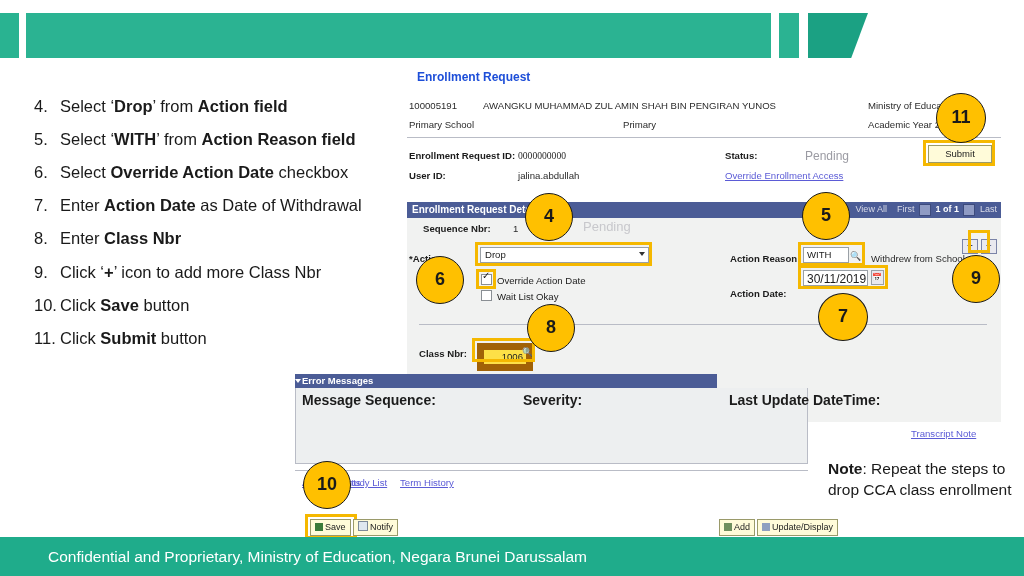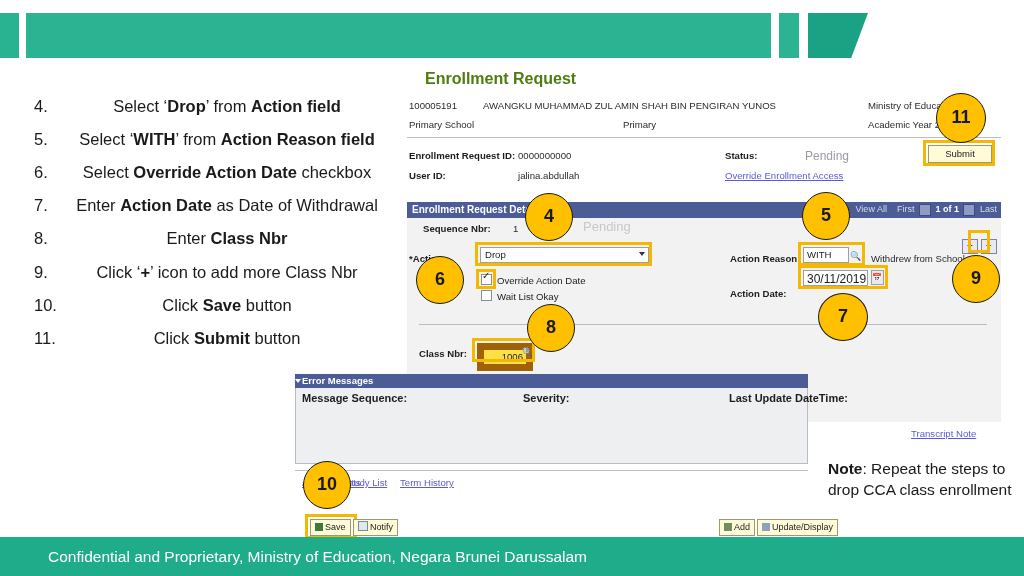--- a/index.html
+++ b/index.html
@@ -20,54 +20,54 @@
     white-space:nowrap;font-weight:400;
   }
   .deco-bar1{position:absolute;left:779px;top:13px;width:20px;height:45px;background:#2BB392;}
   .deco-tri{position:absolute;left:808px;top:13px;width:60px;height:45px;background:#1BA183;
             clip-path:polygon(0 0,100% 0,72% 100%,0 100%);}
 
   
   .steps{position:absolute;left:24px;top:96px;width:370px;}
   .step{display:flex;margin-bottom:12px;font-size:16.5px;color:#1a1a1a;line-height:1.28;}
   .step .num{width:36px;flex:0 0 36px;text-align:left;padding-left:10px;box-sizing:border-box;}
-  .step .txt{flex:1;text-align:center;}
+  .step .txt{flex:1;}
   .step b{font-weight:bold;}
 
   
   .note{position:absolute;left:828px;top:458px;width:190px;font-size:15.5px;
         line-height:1.38;color:#1a1a1a;}
   .note b{font-weight:bold;}
 
   
   .footer{position:absolute;left:0;top:537px;width:1024px;height:39px;background:#1FAC8B;}
   .footer-text{position:absolute;left:48px;top:548px;font-size:15.5px;color:#ffffff;white-space:nowrap;}
 
   
   .shot{position:absolute;left:405px;top:62px;width:600px;height:472px;background:#ffffff;
         font-family:"Liberation Sans", sans-serif;color:#1c1c1c;}
 
-  .ps-title{position:absolute;left:20px;top:8px;font-size:16px;font-weight:bold;color:#4d7c0f;}
+  .ps-title{position:absolute;left:12px;top:8px;font-size:12px;font-weight:bold;color:#1d4ed8;}
 
   .hdr-row{position:absolute;font-size:9.6px;color:#2b2b2b;white-space:nowrap;}
   .hdr-id{left:4px;top:38px;}
   .hdr-name{left:78px;top:38px;}
   .hdr-moe{left:463px;top:38px;}
   .hdr-school{left:4px;top:57px;}
   .hdr-level{left:218px;top:57px;}
   .hdr-year{left:463px;top:57px;}
 
   .hr1{position:absolute;left:2px;top:75px;width:594px;height:1px;background:#b9bcc6;}
 
   .lbl{position:absolute;font-size:9.6px;font-weight:bold;color:#1c1c1c;white-space:nowrap;}
   .val{position:absolute;font-size:9.6px;color:#2b2b2b;white-space:nowrap;}
   .lnk{position:absolute;font-size:9.6px;color:#5b5bd6;text-decoration:underline;white-space:nowrap;cursor:pointer;}
 
   .l-reqid{left:4px;top:88px;}
-  .v-reqid{left:113px;top:88px;}
+  .v-reqid{left:113px;top:88px;font-family:Liberation Serif, serif;}
   .l-userid{left:4px;top:108px;}
   .v-userid{left:113px;top:108px;}
   .l-status{left:320px;top:88px;}
   .v-status{left:400px;top:87px;font-size:12px;color:#9b9ba3;}
   .lnk-opaccess{left:320px;top:108px;}
 
   .btn-submit{position:absolute;left:523px;top:83px;width:62px;height:16px;
      background:#fffbd9;border:1px solid #9a9a6a;font-size:9.5px;text-align:center;
      line-height:16px;color:#1c1c1c;cursor:pointer;}
   .hl-submit{position:absolute;left:518px;top:78px;width:72px;height:26px;
@@ -137,27 +137,27 @@
   .hl-adate{position:absolute;left:393px;top:203px;width:90px;height:24px;
      border:3px solid #F5B800;box-sizing:border-box;}
 
   .plusminus{position:absolute;right:8px;top:173px;}
   .pmbtn{display:inline-block;width:14px;height:13px;background:#e9e9ef;border:1px solid #7b84a8;
      font-size:10px;line-height:12px;text-align:center;color:#2a3a6b;margin-left:3px;cursor:pointer;}
   .hl-plus{position:absolute;left:563px;top:168px;width:22px;height:23px;
      border:3px solid #F5B800;box-sizing:border-box;}
 
   
-  .err-hdr{position:absolute;left:-110px;top:312px;width:513px;height:14px;background:#4B5C96;}
+  .err-hdr{position:absolute;left:-110px;top:312px;width:422px;height:14px;background:#4B5C96;}
   .err-hdr .et{position:absolute;left:7px;top:1px;font-size:9.5px;font-weight:bold;color:#ffffff;}
   .err-hdr .caret{position:absolute;left:0px;top:5px;border-left:3px solid transparent;
      border-right:3px solid transparent;border-top:4px solid #ffffff;}
   .err-body{position:absolute;left:-110px;top:326px;width:513px;height:76px;background:#EDEFF0;
      border:1px solid #b9bcc6;border-top:none;box-sizing:border-box;}
-  .err-l{position:absolute;font-size:11px;font-weight:bold;color:#1c1c1c;white-space:nowrap;}
+  .err-l{position:absolute;font-size:14px;font-weight:bold;color:#1c1c1c;white-space:nowrap;}
   .el1{left:-103px;top:330px;}
   .el2{left:118px;top:330px;}
   .el3{left:318px;top:330px;margin-left:6px;}
 
   .lnk-transcript{left:506px;top:366px;}
 
   .hr3{position:absolute;left:-110px;top:408px;width:513px;height:1px;background:#b9bcc6;}
 
   .lnk-appt{left:-103px;top:415px;}
   .lnk-study{left:-60px;top:415px;}

